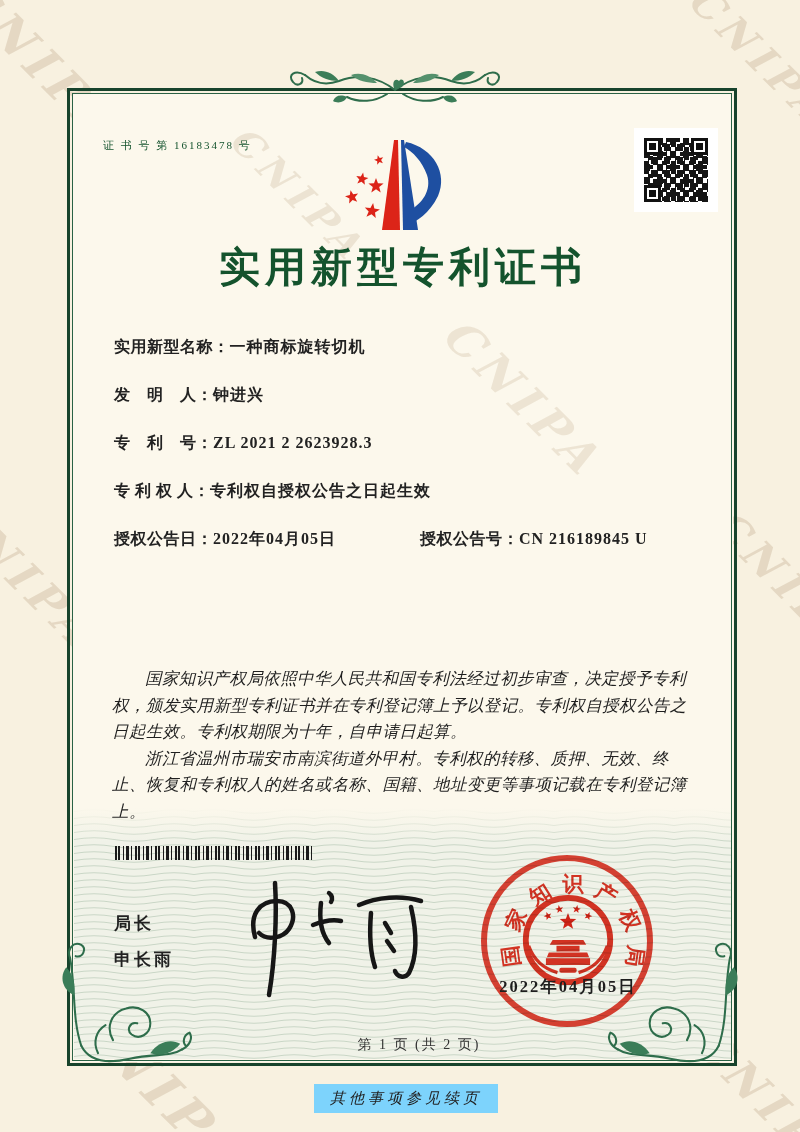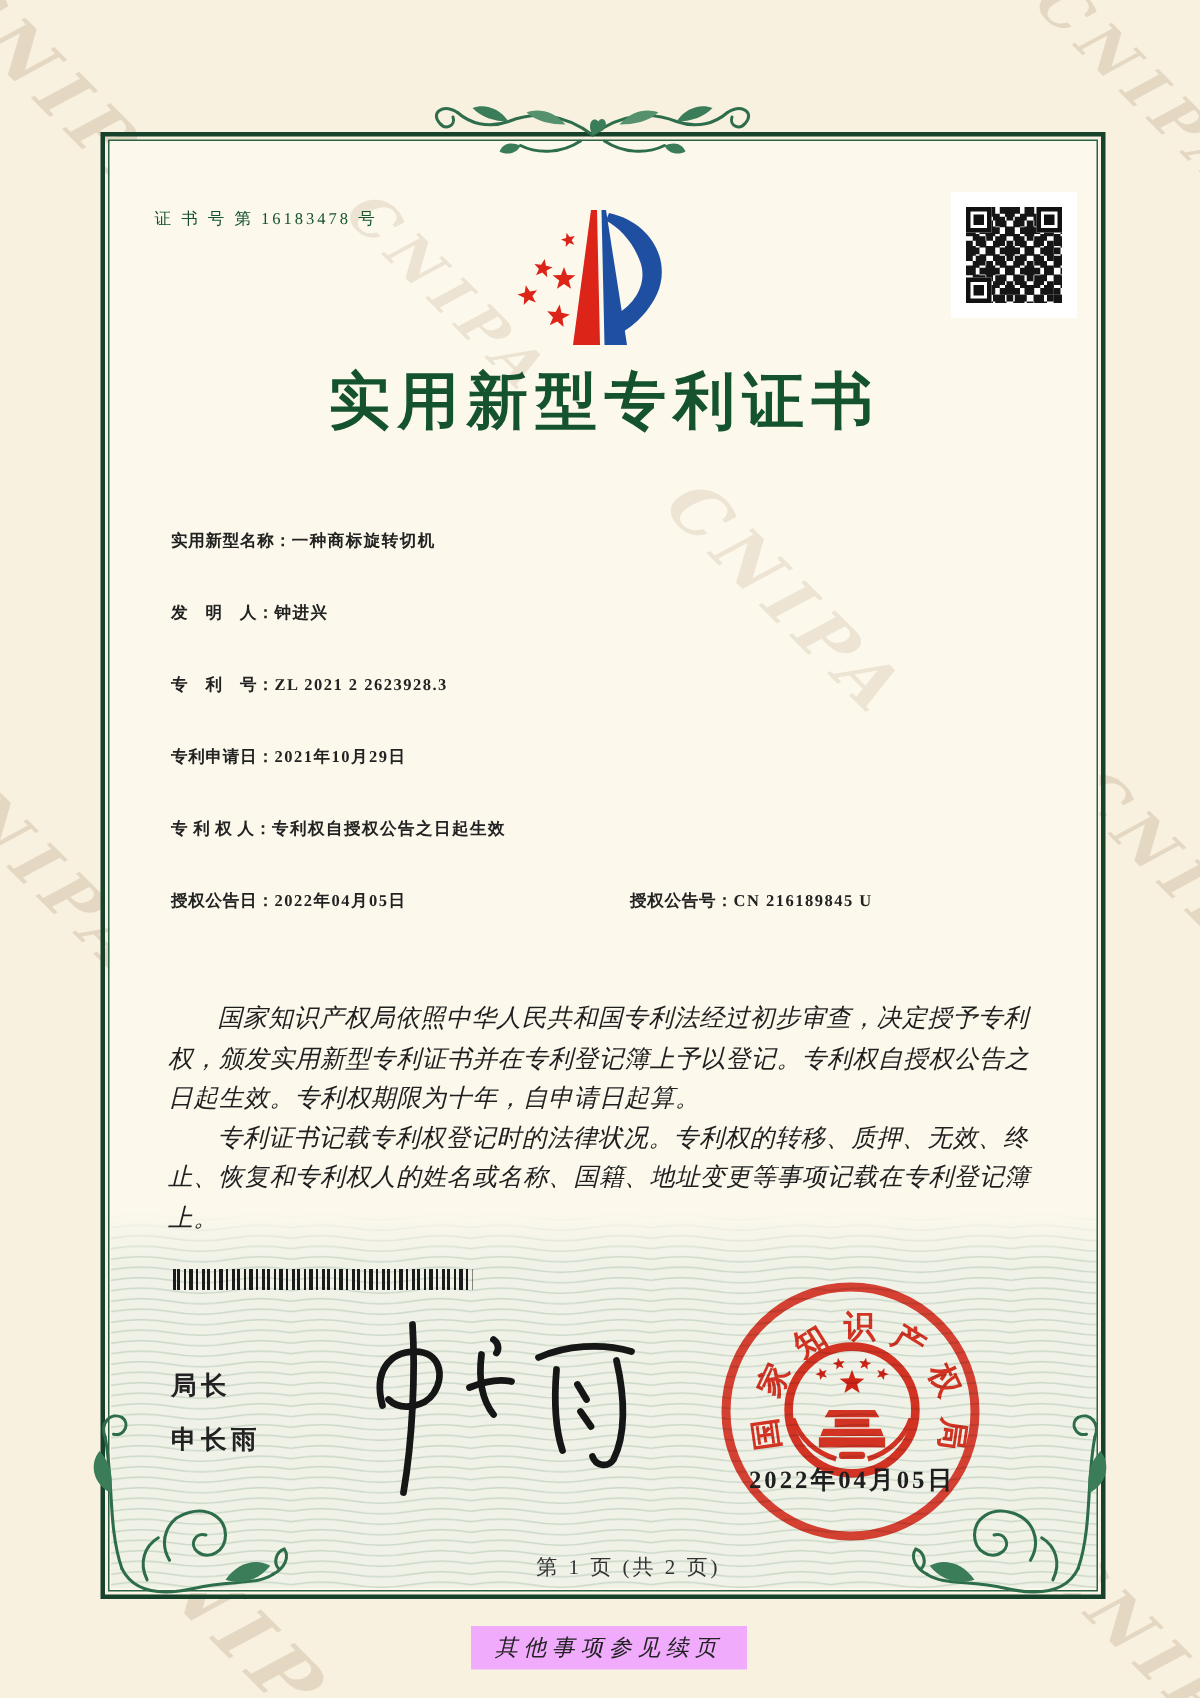--- a/index.html
+++ b/index.html
@@ -18,21 +18,21 @@
   .qrbox{position:absolute;left:561px;top:34px;width:84px;height:84px;background:#fff;}
   .qr{position:absolute;left:10px;top:10px;width:64px;height:64px;background:#fff;
       background-image:repeating-conic-gradient(#151515 0% 25%,rgba(0,0,0,0) 0% 50%),
                        repeating-conic-gradient(rgba(0,0,0,0) 0% 25%,#151515 0% 50%);
       background-size:9px 9px,13px 13px;}
   .fp{position:absolute;width:17px;height:17px;border:3px solid #111;background:#fff;box-sizing:border-box;}
   .fp::after{content:"";position:absolute;inset:2px;background:#111;}
   .fp.tl{left:0;top:0;} .fp.tr{right:0;top:0;} .fp.bl{left:0;bottom:0;}
   .title{position:absolute;left:0;top:146px;width:660px;text-align:center;font-size:41px;font-weight:700;
          letter-spacing:5px;color:#14532d;}
-  .fields{position:absolute;left:41px;top:259px;width:590px;font-size:11px;}
+  .fields{position:absolute;left:41px;top:243px;width:590px;font-size:16px;}
   .frow{position:relative;height:21px;margin-bottom:27px;white-space:nowrap;}
   .flabel{font-weight:600;letter-spacing:0.5px;}
   .fvalue{font-weight:600;letter-spacing:1px;}
   .grant2{position:absolute;left:306px;top:0;font-family:Liberation Serif, serif;}
   .bodytext{position:absolute;left:39px;top:572px;width:582px;font-size:16.5px;line-height:26.5px;
             font-style:italic;letter-spacing:0.4px;color:#1f1f1f;}
   .bodytext p{margin:0;text-indent:2em;}
   .guilloche{position:absolute;left:1px;top:714px;width:658px;height:251px;}
   .g-fade{position:absolute;left:1px;top:714px;width:658px;height:34px;
           background:linear-gradient(#fcf8ec,rgba(252,248,236,0));}
@@ -45,21 +45,21 @@
   .signature{position:absolute;left:152px;top:781px;}
   .seal{position:absolute;left:408px;top:761px;width:172px;height:172px;border:6px solid rgba(224,51,37,.92);
         border-radius:50%;box-sizing:border-box;mix-blend-mode:multiply;}
   .seal-char{position:absolute;width:24px;height:24px;text-align:center;font-size:21px;font-weight:700;
              color:#df3526;line-height:24px;}
   .emblem{position:absolute;left:33px;top:31px;}
   .seal-date{position:absolute;left:400px;top:882px;width:190px;text-align:center;font-size:16.5px;
              font-weight:700;letter-spacing:2px;color:#1e1e1e;}
   .page-info{position:absolute;left:16px;top:942px;width:660px;text-align:center;font-size:14px;
              letter-spacing:2px;color:#333;}
-  .footer-note{position:absolute;left:314px;top:1084px;z-index:2;background:#f0abfc;padding:5px 16px;
+  .footer-note{position:absolute;left:314px;top:1084px;z-index:2;background:#7dd3fc;padding:5px 16px;
                font-size:15px;font-style:italic;letter-spacing:4px;color:#222;}
 </style>
 </head>
 <body>
 
 <div class="page">
 
   <div class="wm" style="left:40px;top:62px;font-size:48px;">CNIPA</div>
   <div class="wm" style="left:762px;top:58px;font-size:40px;">CNIPA</div>
   <div class="wm" style="left:22px;top:575px;font-size:44px;">CNIPA</div>
@@ -113,36 +113,33 @@
       <div class="frow">
         <span class="flabel">实用新型名称：</span><span class="fvalue">一种商标旋转切机</span>
       </div>
       <div class="frow">
         <span class="flabel">发　明　人：</span><span class="fvalue">钟进兴</span>
       </div>
       <div class="frow">
         <span class="flabel">专　利　号：</span><span class="fvalue">ZL 2021 2 2623928.3</span>
       </div>
       <div class="frow">
-        <span class="flabel">专利申请日：</span><span class="fvalue">2021年10月29日</span>
-      </div>
-      <div class="frow">
         <span class="flabel">专 利 权 人：</span><span class="fvalue">专利权自授权公告之日起生效</span>
       </div>
       <div class="frow">
         <span class="flabel">授权公告日：</span><span class="fvalue">2022年04月05日</span>
         <span class="grant2">
           <span class="flabel">授权公告号：</span><span class="fvalue">CN 216189845 U</span>
         </span>
       </div>
     </div>
 
     <div class="bodytext">
       <p>国家知识产权局依照中华人民共和国专利法经过初步审查，决定授予专利权，颁发实用新型专利证书并在专利登记簿上予以登记。专利权自授权公告之日起生效。专利权期限为十年，自申请日起算。</p>
-      <p>专利证书记载专利权登记时的法律状况。专利权的转移、质押、无效、终止、恢复和专利权人的姓名或名称、国籍、地址变更等事项记载在专利登记簿上。</p>
+      <p>浙江省温州市瑞安市南滨街道外甲村。专利权的转移、质押、无效、终止、恢复和专利权人的姓名或名称、国籍、地址变更等事项记载在专利登记簿上。</p>
     </div>
 
     <div class="barcode"></div>
 
     <div class="signer-title">局长</div>
     <div class="signer-name">申长雨</div>
 
     <svg class="signature" width="210" height="125" viewBox="0 0 210 125">
       <g fill="none" stroke="#161616" stroke-width="4.5" stroke-linecap="round">
         <path d="M30,62 C24,40 34,26 52,26 C68,26 72,42 64,54 C58,63 42,66 34,58"></path>

